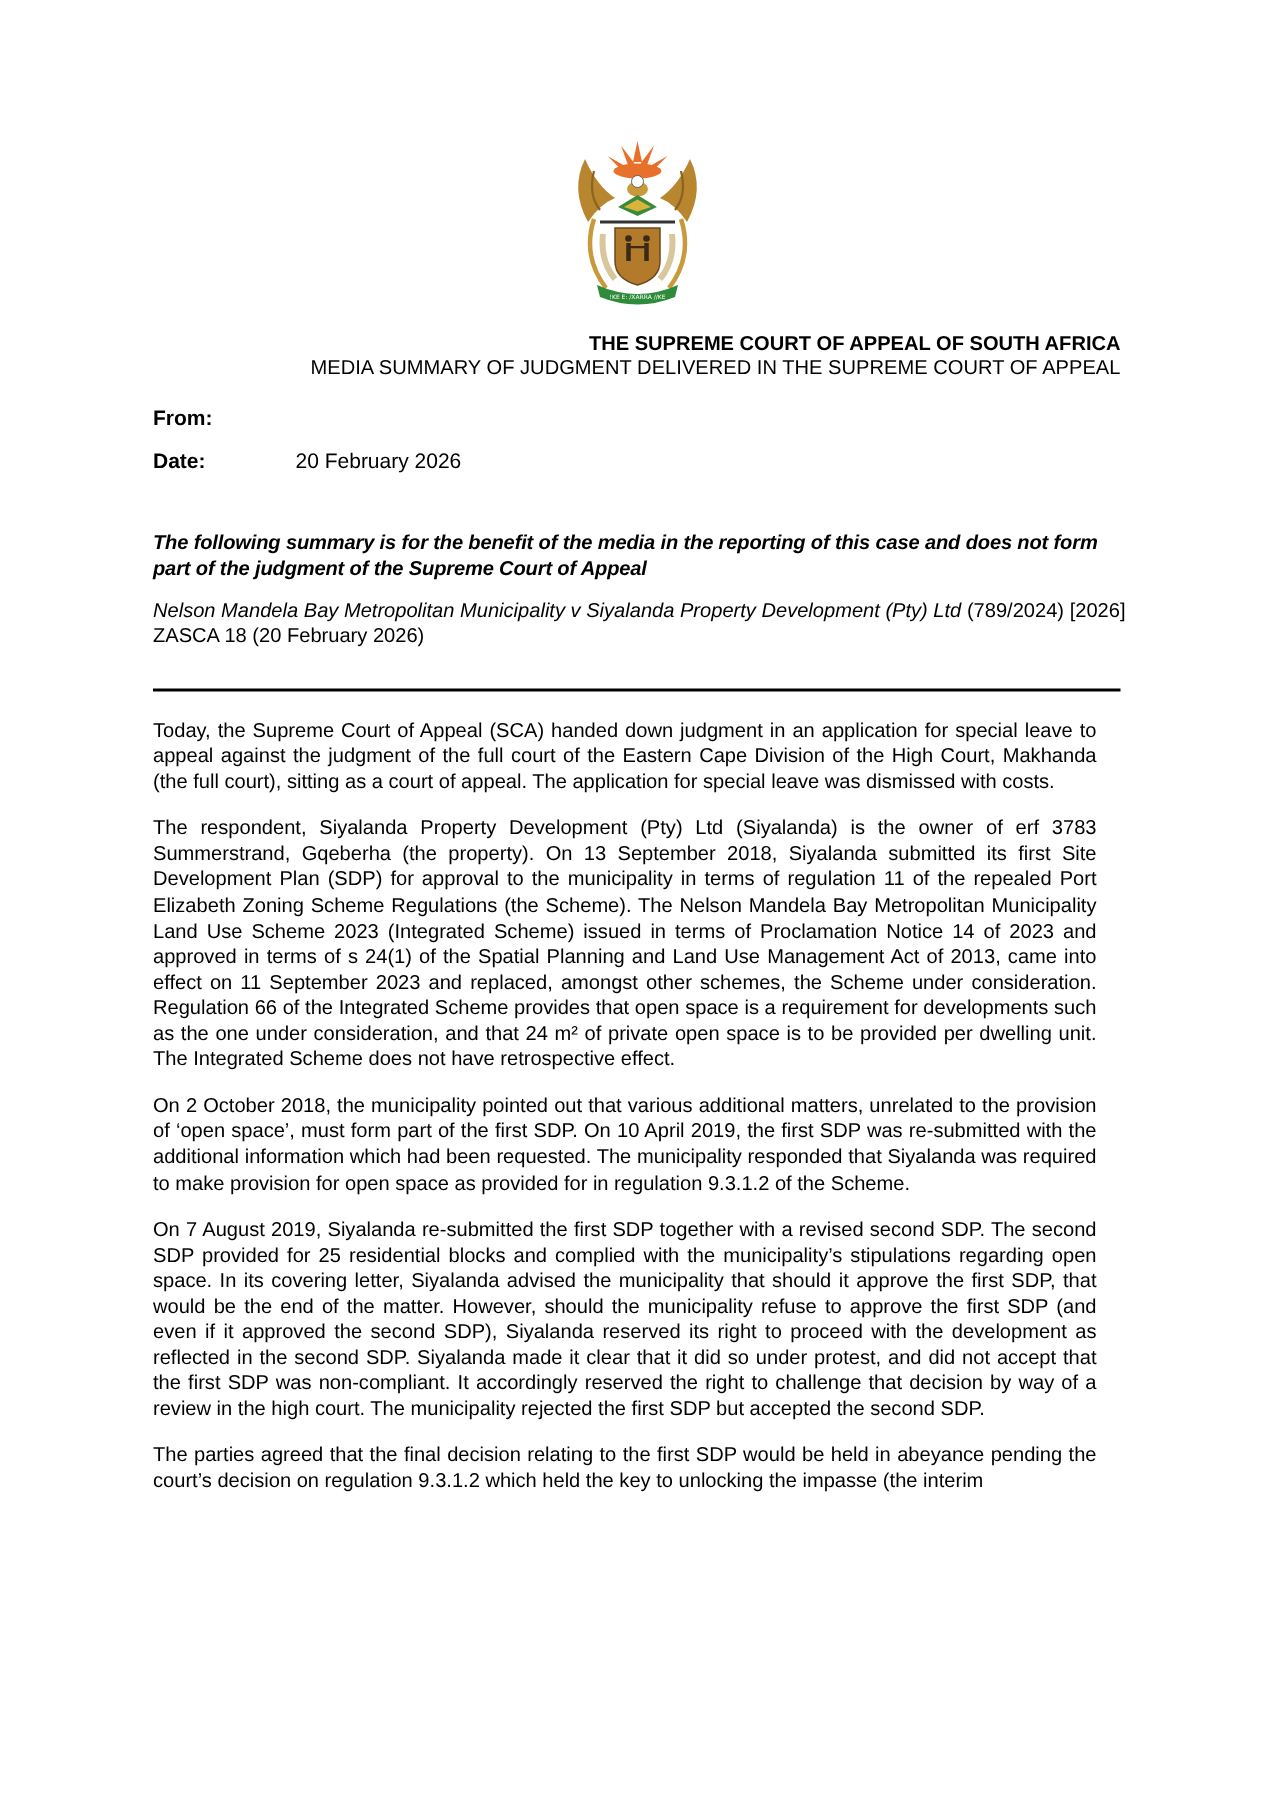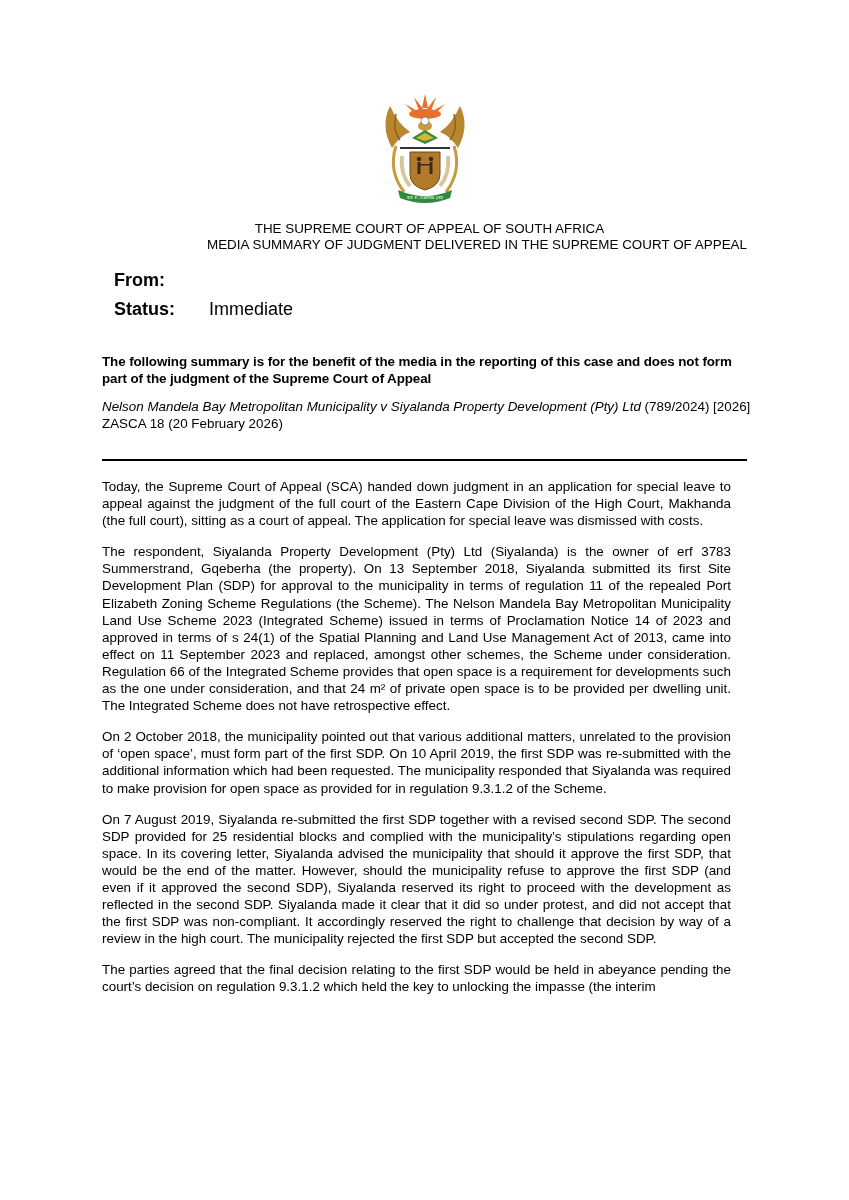--- a/index.html
+++ b/index.html
@@ -31,50 +31,52 @@
     .title {
       position: absolute;
       left: 0;
       top: 221px;
       width: 645px;
       text-align: center;
       font-size: 13.4px;
       line-height: 16px;
     }
     .title .main {
-      font-weight: normal;
+      font-weight: bold;
       display: block;
       margin-left: 10px;
+      text-align: right;
     }
     .title .sub {
       display: block;
       text-align: right;
       letter-spacing: 0.02px;
     }
     .meta {
       position: absolute;
-      left: 12px;
+      left: 0;
       top: 270px;
-      font-size: 18px;
+      font-size: 14px;
     }
     .meta-row {
       height: 29px;
       display: flex;
     }
     .meta-label {
       width: 95px;
       font-weight: bold;
     }
     .disclaimer {
       position: absolute;
       left: 0;
       top: 353px;
       width: 650px;
       font-size: 13.4px;
       font-weight: bold;
+      font-style: italic;
       line-height: 17px;
       letter-spacing: -0.1px;
     }
     .citation {
       position: absolute;
       left: 0;
       top: 398px;
       width: 650px;
       font-size: 13.4px;
       line-height: 17px;
@@ -153,22 +155,22 @@
   <div class="title">
     <span class="main">THE SUPREME COURT OF APPEAL OF SOUTH AFRICA</span>
     <span class="sub">MEDIA SUMMARY OF JUDGMENT DELIVERED IN THE SUPREME COURT OF APPEAL</span>
   </div>
 
   <div class="meta">
     <div class="meta-row">
       <span class="meta-label">From:</span>
     </div>
     <div class="meta-row">
-      <span class="meta-label">Status:</span>
-      <span>Immediate</span>
+      <span class="meta-label">Date:</span>
+      <span>20 February 2026</span>
     </div>
   </div>
 
   <div class="disclaimer">The following summary is for the benefit of the media in the reporting of this case and does not form part of the judgment of the Supreme Court of Appeal</div>
 
   <div class="citation">
     <i>Nelson Mandela Bay Metropolitan Municipality v Siyalanda Property Development (Pty) Ltd</i><span> (789/2024) [2026] ZASCA 18 (20 February 2026)</span>
   </div>
 
   <div class="rule"></div>

